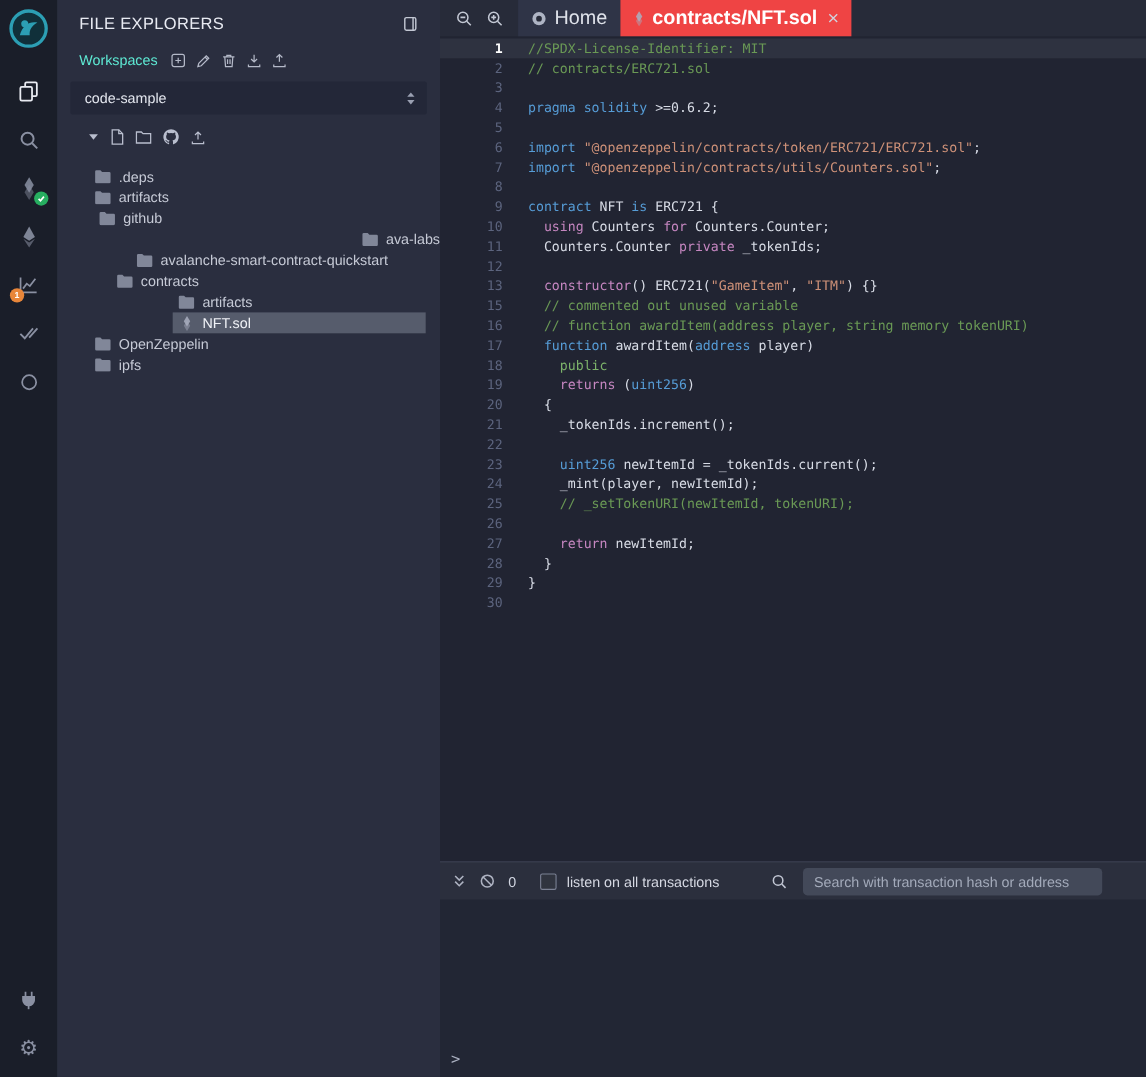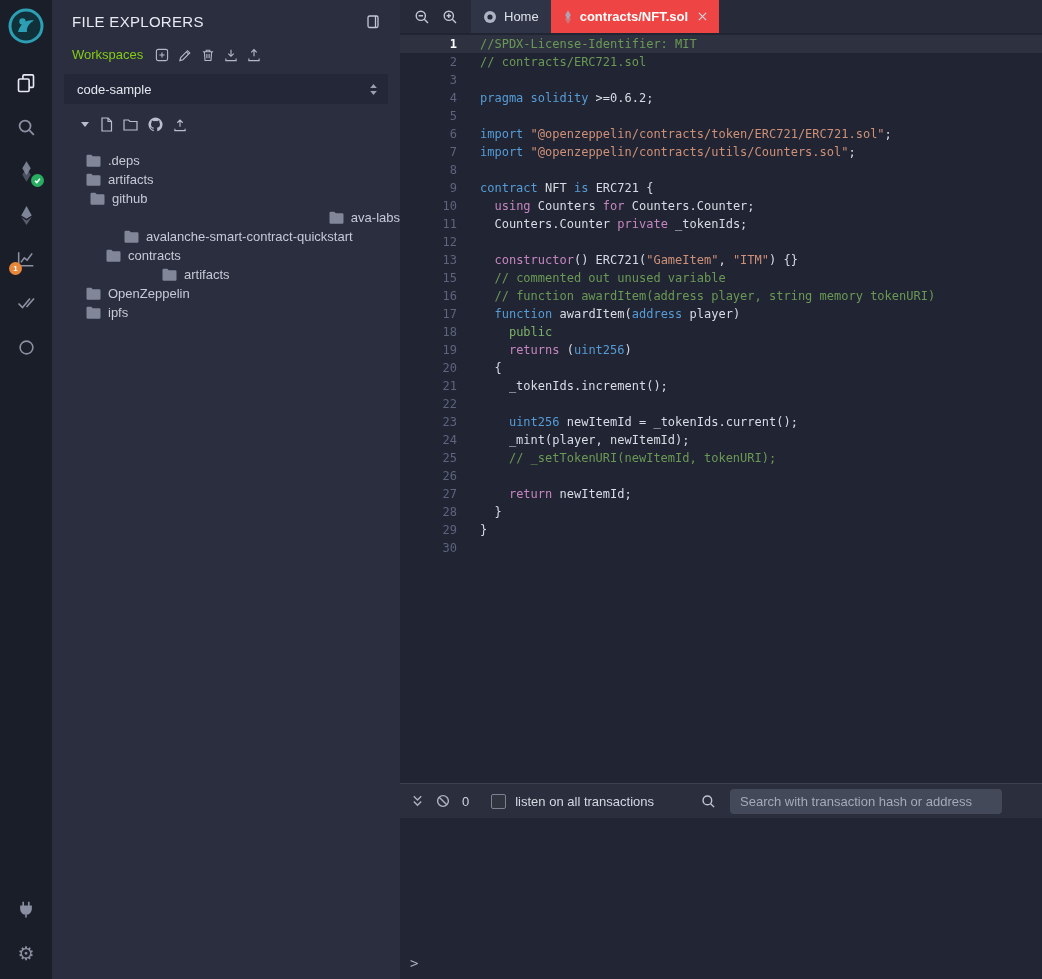--- a/index.html
+++ b/index.html
@@ -16,40 +16,40 @@
   .badge.green { right:8px; bottom:6px; background:#27ae60; }
   .badge.orange { left:9px; bottom:6px; background:#e8863a; color:#fff; font-size:8px; font-weight:bold; }
   .ib-bottom { margin-top:auto; margin-bottom:4px; display:flex; flex-direction:column; align-items:center; }
   .gear-glyph { font-size:19px; line-height:1; color:#8a90a2; }
 
   
   .filepanel { width:348px; background:#2a2e3f; color:#d2d5e0; flex-shrink:0; font-size:13px; }
   .fp-header { display:flex; justify-content:space-between; align-items:center; padding:13px 20px 8px 20px; }
   .fp-title { font-size:15px; color:#e8eaf2; letter-spacing:.3px; }
   .fp-menu { color:#c3c8d4; cursor:pointer; }
-  .ws-row { display:flex; align-items:center; gap:9px; padding:9px 0 8px 20px; color:#84cc16; }
+  .ws-row { display:flex; align-items:center; gap:9px; padding:9px 0 8px 20px; color:#5eead4; }
   .ws-row .wlabel { margin-right:3px; }
   .ws-icon { color:#b4b9c8; cursor:pointer; display:flex; }
   .ws-select { margin:4px 12px 0 12px; height:30px; background:#232738; display:flex; align-items:center; justify-content:space-between; padding:0 10px 0 13px; color:#e4e7ef; cursor:pointer; border-radius:2px; }
   .ws-caret { color:#9aa0b2; display:flex; }
   .tree-toolbar { display:flex; align-items:center; gap:10px; padding:13px 0 6px 28px; color:#b9bece; }
   .tt-ic { display:flex; cursor:pointer; }
   .tree { margin-top:13px; }
   .tree-row { height:19px; display:flex; align-items:center; cursor:pointer; color:#c6cad6; }
   .row-inner { display:inline-flex; align-items:center; gap:7px; height:19px; }
   .tree-row.selected .row-inner { background:#565c6c; width:230px; padding-left:5px; margin-left:-5px; color:#f0f2f7; }
   .tree-icon { display:flex; width:15px; justify-content:center; }
   .tree-label { white-space:nowrap; }
 
   
   .main { flex:1; min-width:0; display:flex; flex-direction:column; background:#212432; }
   .tabbar { height:33px; background:#272b39; display:flex; align-items:stretch; flex-shrink:0; }
   .zoom-btns { display:flex; align-items:center; gap:12px; padding:0 13px 0 14px; color:#c3c8d4; }
   .zoom { display:flex; cursor:pointer; }
-  .tab { display:flex; align-items:center; gap:7px; padding:0 12px; font-size:13px; color:#dfe2ea; cursor:pointer; }
+  .tab { display:flex; align-items:center; gap:7px; padding:0 12px; font-size:18px; color:#dfe2ea; cursor:pointer; }
   .tab.home { background:#2f3447; }
   .tab.active { background:#ef4444; color:#ffffff; }
   .tab.active .tab-label { font-weight:bold; }
   .tab-close { display:flex; margin-left:3px; color:#cfd3de; }
 
   
   .editor { flex:1; overflow:hidden; font-family:"DejaVu Sans Mono", monospace; font-size:12px; line-height:18px; padding-top:2px; cursor:text; }
   .code-row { display:flex; height:18px; white-space:pre; }
   .code-row.active { background:#2e3240; }
   .gutter { width:57px; text-align:right; color:#5c647e; flex-shrink:0; }
@@ -288,20 +288,31 @@
           </span>
         </div>
         <div class="tree-row" style="padding-left: 110px;">
           <span class="row-inner">
             <span class="tree-icon">
               <svg width="15" height="13" viewBox="0 0 15 13">
                 <path fill="#818799" d="M.5 2A1.2 1.2 0 0 1 1.7.8h3.6L6.8 2.3h6.5a1.2 1.2 0 0 1 1.2 1.2v8a1.2 1.2 0 0 1-1.2 1.2H1.7A1.2 1.2 0 0 1 .5 11.5z"></path>
               </svg>
             </span>
             <span class="tree-label">artifacts</span>
+          </span>
+        </div>
+        <div class="tree-row selected" style="padding-left: 110px;">
+          <span class="row-inner">
+            <span class="tree-icon">
+              <svg width="10" height="14" viewBox="0 0 10 14" fill="#a9aebf">
+                <path d="M5 .2 2.1 5l2.9 4.8L7.9 5Z" opacity=".85"></path>
+                <path d="M5 4.4 2.1 9.2 5 14l2.9-4.8Z" opacity=".45"></path>
+              </svg>
+            </span>
+            <span class="tree-label">NFT.sol</span>
           </span>
         </div>
         <div class="tree-row" style="padding-left: 34px;">
           <span class="row-inner">
             <span class="tree-icon">
               <svg width="15" height="13" viewBox="0 0 15 13">
                 <path fill="#818799" d="M.5 2A1.2 1.2 0 0 1 1.7.8h3.6L6.8 2.3h6.5a1.2 1.2 0 0 1 1.2 1.2v8a1.2 1.2 0 0 1-1.2 1.2H1.7A1.2 1.2 0 0 1 .5 11.5z"></path>
               </svg>
             </span>
             <span class="tree-label">OpenZeppelin</span>

